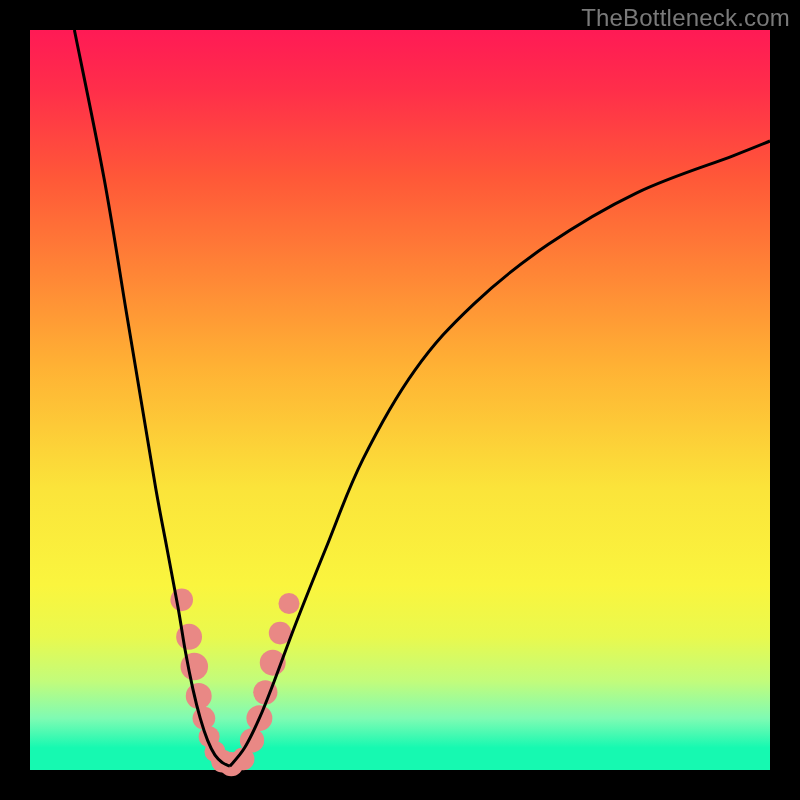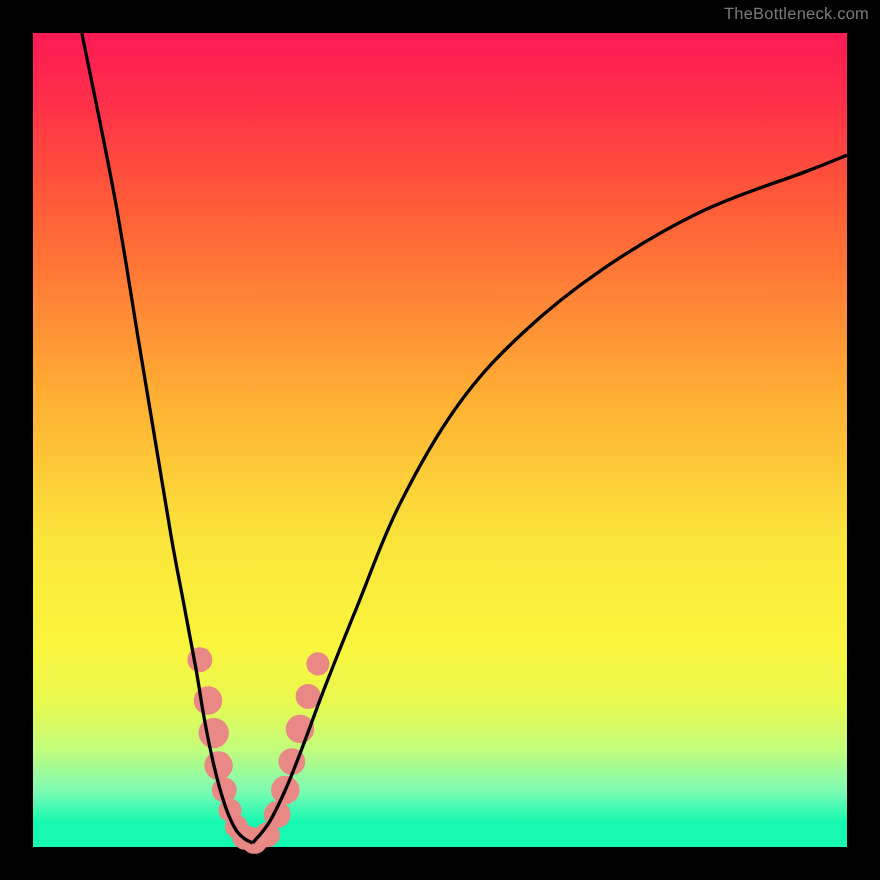--- a/index.html
+++ b/index.html
@@ -29,21 +29,21 @@
       #7ffbb3 93%,
       #16f9b1 97%,
       #16f9b1 100%
     );
   }
   .attribution {
     position: absolute;
     top: 4px;
     right: 10px;
     font-family: Arial, Helvetica, sans-serif;
-    font-size: 15px;
+    font-size: 24px;
     color: #7a7a7a;
     letter-spacing: 0.2px;
   }
   svg.curves {
     position: absolute;
     left: 0;
     top: 0;
     width: 800px;
     height: 800px;
     pointer-events: none;

